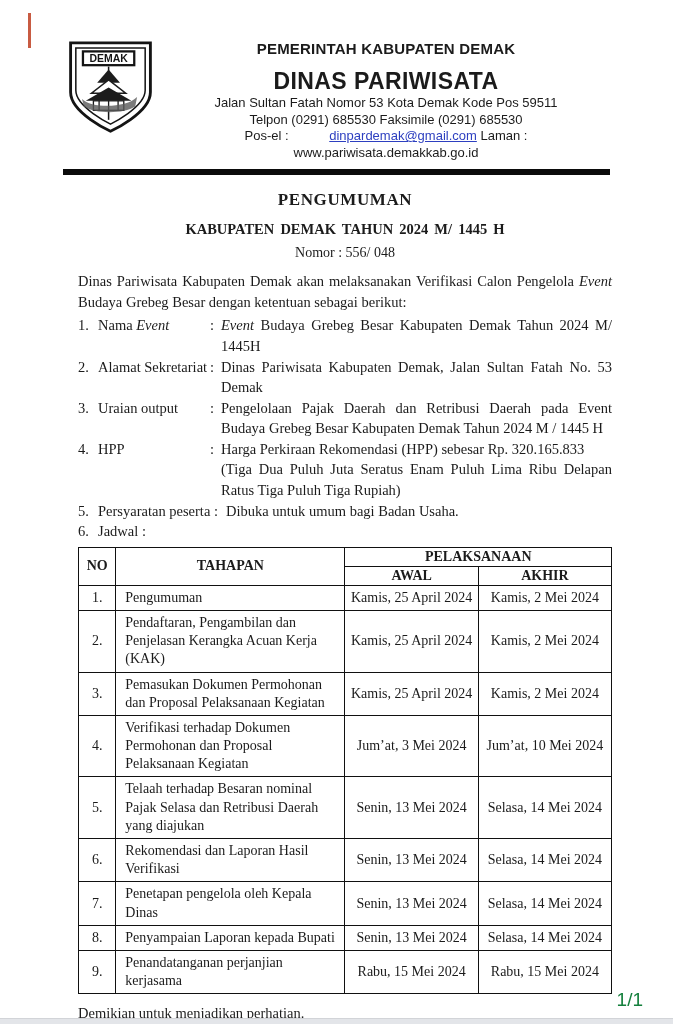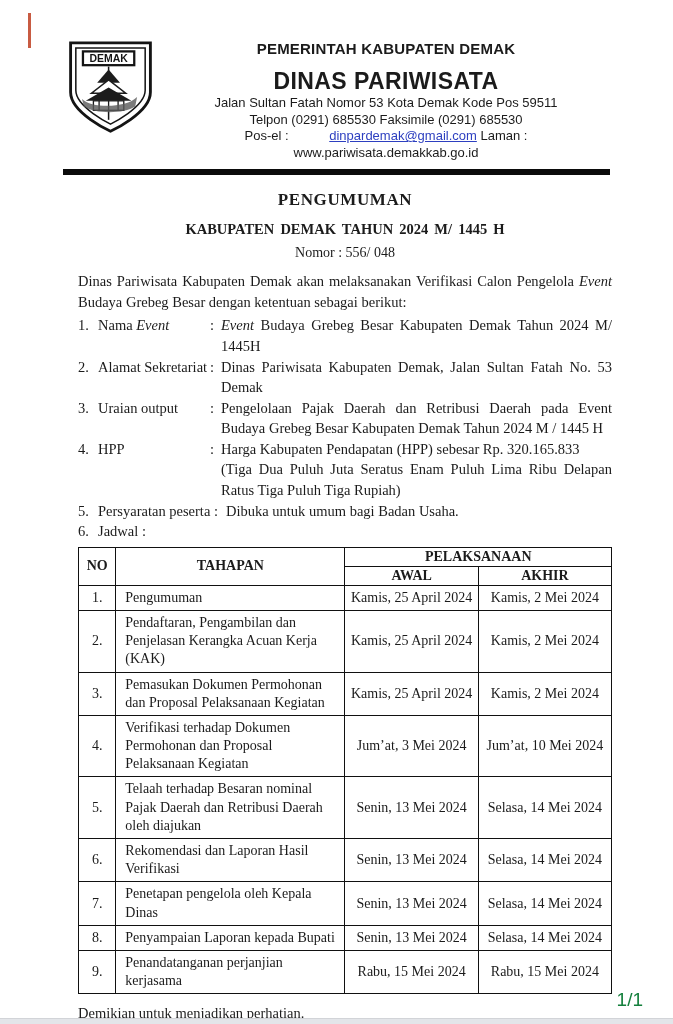--- a/index.html
+++ b/index.html
@@ -110,21 +110,21 @@
         <span>3.</span>
         <span>Uraian output</span>
         <span>:</span>
         <span class="val">Pengelolaan Pajak Daerah dan Retribusi Daerah pada Event Budaya Grebeg Besar Kabupaten Demak Tahun 2024 M / 1445 H</span>
       </div>
       <div class="drow">
         <span>4.</span>
         <span>HPP</span>
         <span>:</span>
         <span class="val">
-          <span>Harga Kabupaten Pendapatan (HPP) sebesar Rp.  320.165.833</span><br>
+          <span>Harga Perkiraan Rekomendasi (HPP) sebesar Rp.  320.165.833</span><br>
           <span>(Tiga Dua Puluh Juta Seratus Enam Puluh Lima Ribu Delapan Ratus Tiga Puluh Tiga Rupiah)</span>
         </span>
       </div>
       <div class="drow inline">
         <span>5.</span>
         <span><span>Persyaratan peserta :</span><span class="gap-sm"></span><span>Dibuka untuk umum bagi Badan Usaha.</span></span>
       </div>
       <div class="drow inline">
         <span>6.</span>
         <span>Jadwal :</span>
@@ -163,21 +163,21 @@
             <td class="c-date">Kamis, 2 Mei 2024</td>
         </tr>
         <tr>
           <td class="c-no">4.</td>
             <td class="c-stage">Verifikasi terhadap Dokumen Permohonan dan Proposal Pelaksanaan Kegiatan</td>
             <td class="c-date">Jum’at, 3 Mei 2024</td>
             <td class="c-date">Jum’at, 10 Mei 2024</td>
         </tr>
         <tr>
           <td class="c-no">5.</td>
-            <td class="c-stage">Telaah terhadap Besaran nominal Pajak Daerah dan Retribusi Daerah oleh diajukan</td>
+            <td class="c-stage">Telaah terhadap Besaran nominal Pajak Selasa dan Retribusi Daerah yang diajukan</td>
             <td class="c-date">Senin, 13 Mei 2024</td>
             <td class="c-date">Selasa, 14 Mei 2024</td>
         </tr>
         <tr>
           <td class="c-no">6.</td>
             <td class="c-stage">Rekomendasi dan Laporan  Hasil Verifikasi</td>
             <td class="c-date">Senin, 13 Mei 2024</td>
             <td class="c-date">Selasa, 14 Mei 2024</td>
         </tr>
         <tr>

